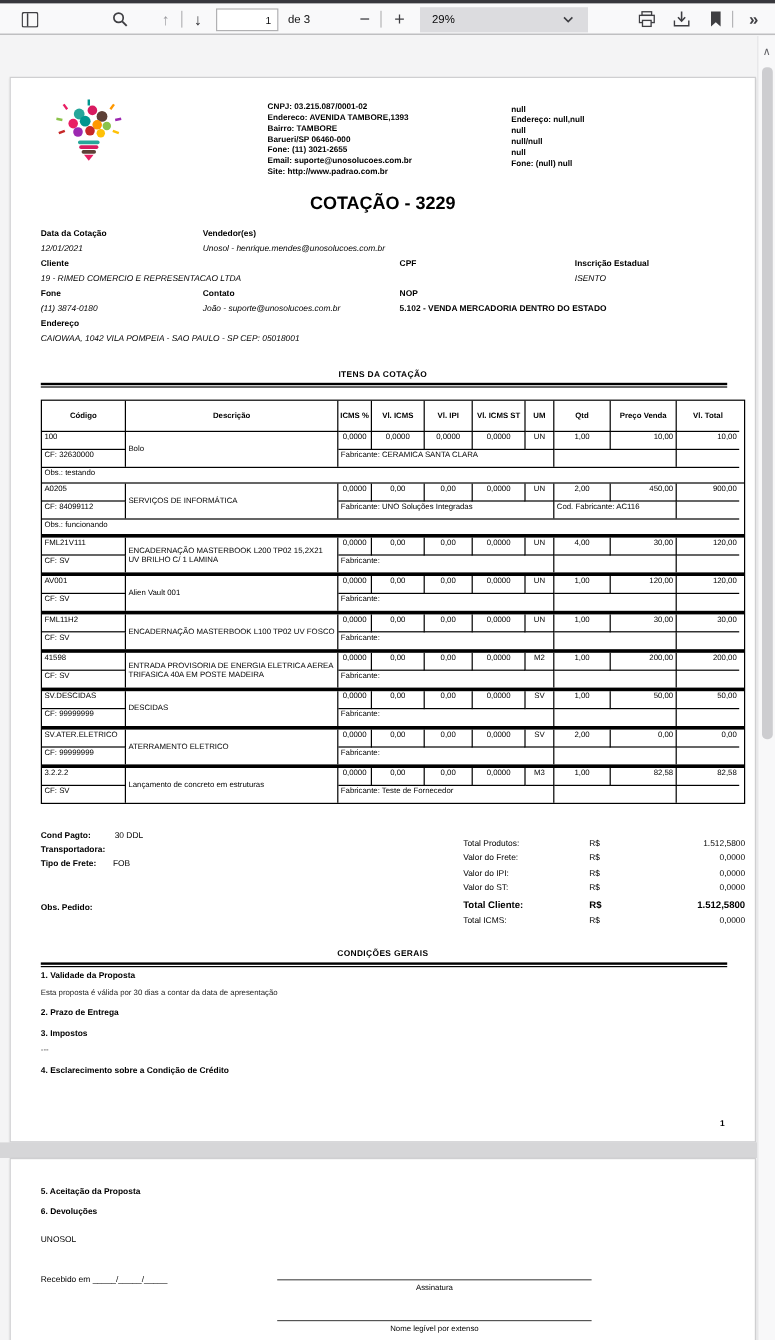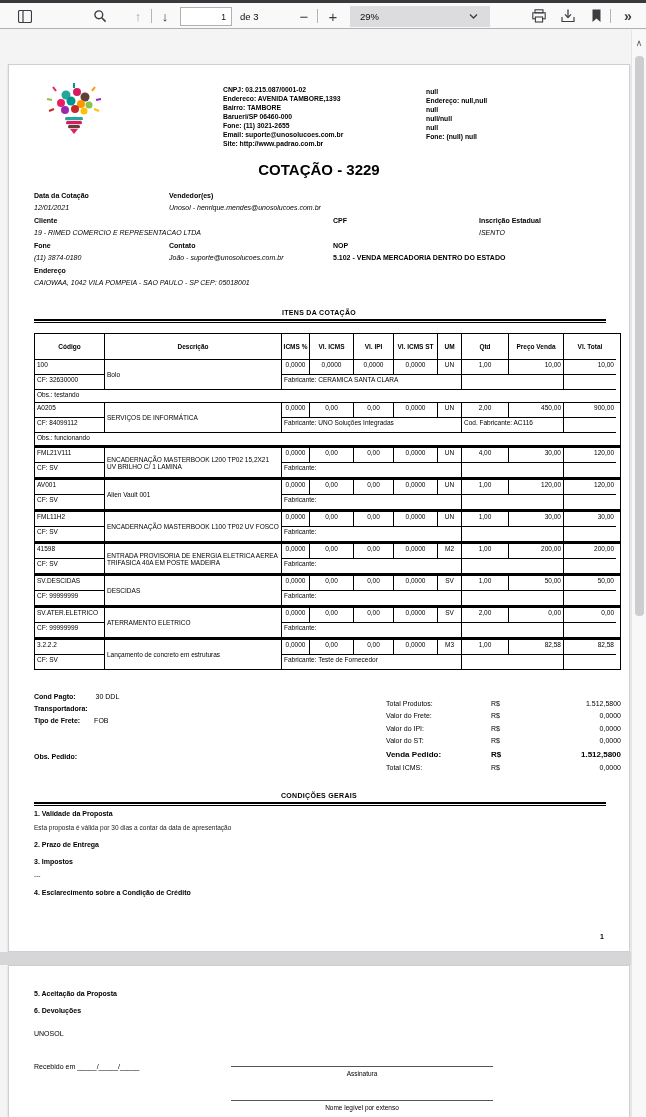--- a/index.html
+++ b/index.html
@@ -448,21 +448,21 @@
           <span class="t-lab">Valor do IPI:</span>
           <span class="t-cur">R$</span>
           <span class="t-val">0,0000</span>
         </div>
         <div class="tot-row">
           <span class="t-lab">Valor do ST:</span>
           <span class="t-cur">R$</span>
           <span class="t-val">0,0000</span>
         </div>
         <div class="tot-row tot-bold">
-          <span class="t-lab">Venda Pedido:</span>
+          <span class="t-lab">Total Cliente:</span>
           <span class="t-cur">R$</span>
           <span class="t-val">1.512,5800</span>
         </div>
         <div class="tot-row">
           <span class="t-lab">Total ICMS:</span>
           <span class="t-cur">R$</span>
           <span class="t-val">0,0000</span>
         </div>
       </div>
 

